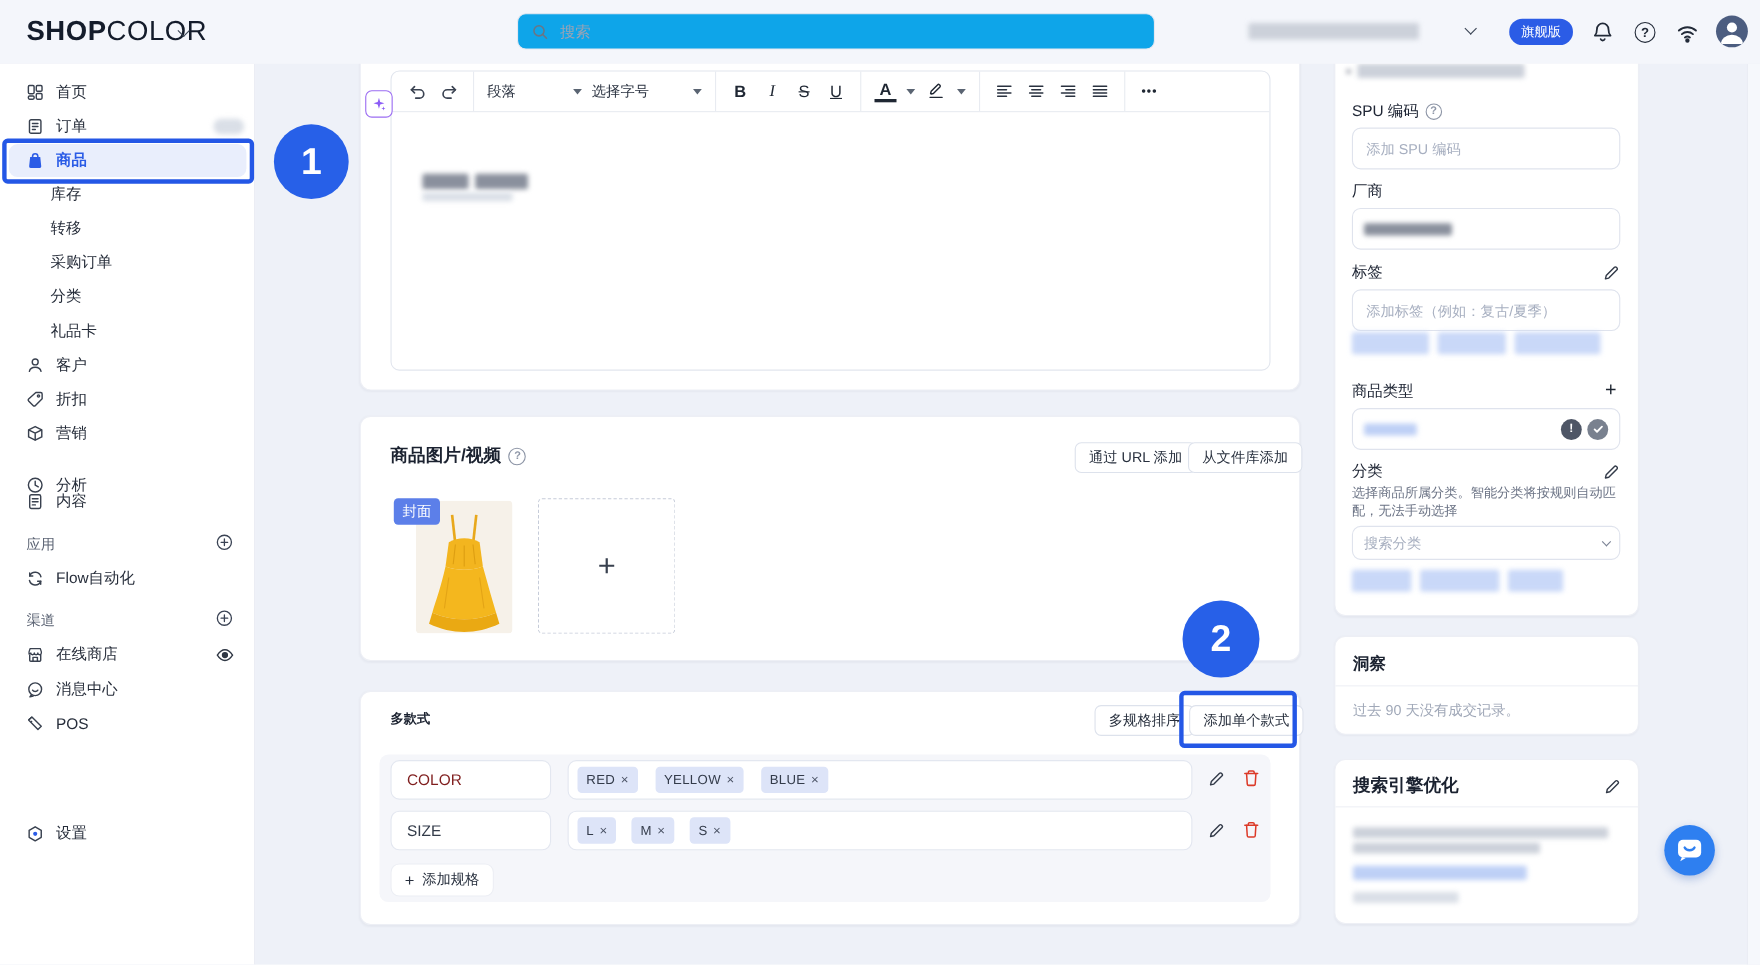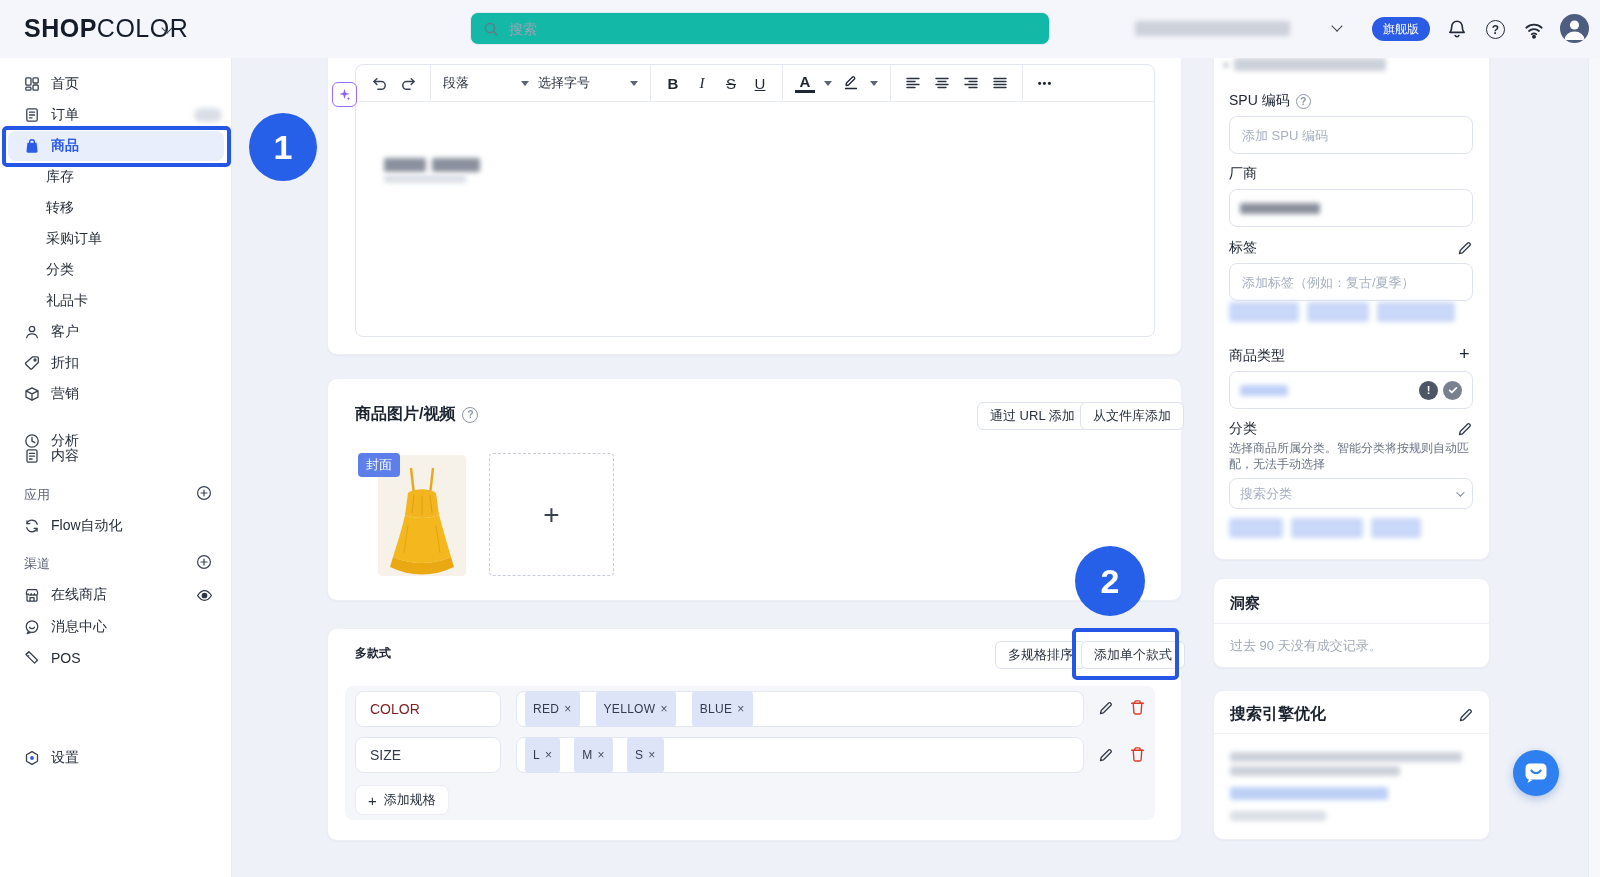--- a/index.html
+++ b/index.html
@@ -6,21 +6,21 @@
   body { margin:0; font-family:"Liberation Sans","DejaVu Sans",sans-serif; }
   .app { position:relative; width:1600px; height:877px; background:#eef1f8; overflow:hidden; color:#1d2430; }
 
   
   .topbar { position:absolute; left:0; top:0; width:1600px; height:58px; background:#f4f6fb; z-index:30; }
   .logo { position:absolute; left:24px; top:14px; font-size:25px; letter-spacing:.5px; color:#141c2b; }
   .logo .b { font-weight:800; }
   .logo .l { font-weight:400; }
   .chev { display:inline-block; width:8px; height:8px; border-right:1.7px solid #3a4454; border-bottom:1.7px solid #3a4454; transform:rotate(45deg); }
   .logo-chev { position:absolute; left:163px; top:24px; }
-  .searchbar { position:absolute; left:470px; top:12px; width:580px; height:33px; background:#14b8a6; border:1px solid #e4e8f1; border-radius:8px; display:flex; align-items:center; padding:0 12px; gap:8px; }
+  .searchbar { position:absolute; left:470px; top:12px; width:580px; height:33px; background:#0ea5e9; border:1px solid #e4e8f1; border-radius:8px; display:flex; align-items:center; padding:0 12px; gap:8px; }
   .searchbar input { border:none; outline:none; flex:1; font-size:14px; color:#3a4252; background:transparent; font-family:inherit; }
   .searchbar input::placeholder { color:#9aa3b5; }
   .store-blob { position:absolute; left:1135px; top:21px; width:155px; height:15px; }
   .acct-chev { position:absolute; left:1333px; top:22px; }
   .plan-badge { position:absolute; left:1372px; top:17px; height:24px; padding:0 11px; background:#2b5ce6; border-radius:12px; color:#fff; font-size:12px; display:flex; align-items:center; }
   .tb-ic { position:absolute; top:19px; width:20px; height:20px; }
   .help-circle { position:absolute; width:19px; height:19px; border:1.4px solid #222a38; border-radius:50%; color:#222a38; font-size:12px; font-weight:700; display:flex; align-items:center; justify-content:center; }
   .avatar { position:absolute; left:1560px; top:14px; width:29px; height:29px; border-radius:50%; background:#4c5d80; overflow:hidden; }
 
   
@@ -47,21 +47,21 @@
   .editor-box { position:absolute; left:355px; top:64px; width:800px; height:273px; background:#fff; border:1px solid #e2e6ee; border-radius:8px; z-index:5; }
   .toolbar { height:37px; border-bottom:1px solid #e8ebf1; display:flex; align-items:center; padding:0 13px; gap:9px; }
   .tsep { width:1px; align-self:stretch; background:#e8ebf1; margin:0 3px; }
   .tbtn { display:inline-flex; align-items:center; justify-content:center; min-width:20px; height:24px; font-size:15px; color:#1f2733; cursor:pointer; }
   .caret { width:0; height:0; border-left:4px solid transparent; border-right:4px solid transparent; border-top:5px solid #5a6472; }
   .tselect { display:flex; align-items:center; justify-content:space-between; font-size:13px; color:#2a3240; cursor:pointer; }
   .ai-btn { position:absolute; left:332px; top:82px; width:25px; height:25px; background:#fff; border:1.5px solid #9b6cf2; border-radius:6px; display:flex; align-items:center; justify-content:center; z-index:6; }
 
   
   .btn { position:absolute; height:28px; display:inline-flex; align-items:center; justify-content:center; background:#fff; border:1px solid #dde2ec; border-radius:6px; font-size:13px; color:#28303e; padding:0 12px; cursor:pointer; white-space:nowrap; }
-  .chip { display:inline-flex; align-items:center; gap:5px; background:#dde4f8; border-radius:4px; height:36px; padding:0 8px; font-size:12px; color:#333b4a; letter-spacing:.3px; }
+  .chip { display:inline-flex; align-items:center; gap:5px; background:#dde4f8; border-radius:4px; height:24px; padding:0 8px; font-size:12px; color:#333b4a; letter-spacing:.3px; }
   .chip .x { color:#4a5264; font-size:12px; cursor:pointer; }
   .field { background:#fff; border:1px solid #e3e7f0; border-radius:8px; }
 
   
   .ann-circle { position:absolute; width:68px; height:68px; border-radius:50%; background:#2760e8; color:#fff; font-size:34px; font-weight:700; display:flex; align-items:center; justify-content:center; z-index:50; }
   .ann-box { position:absolute; border:4px solid #2457e6; border-radius:5px; z-index:45; pointer-events:none; }
 
   
   .rp-label { position:absolute; font-size:14px; color:#20273
 

